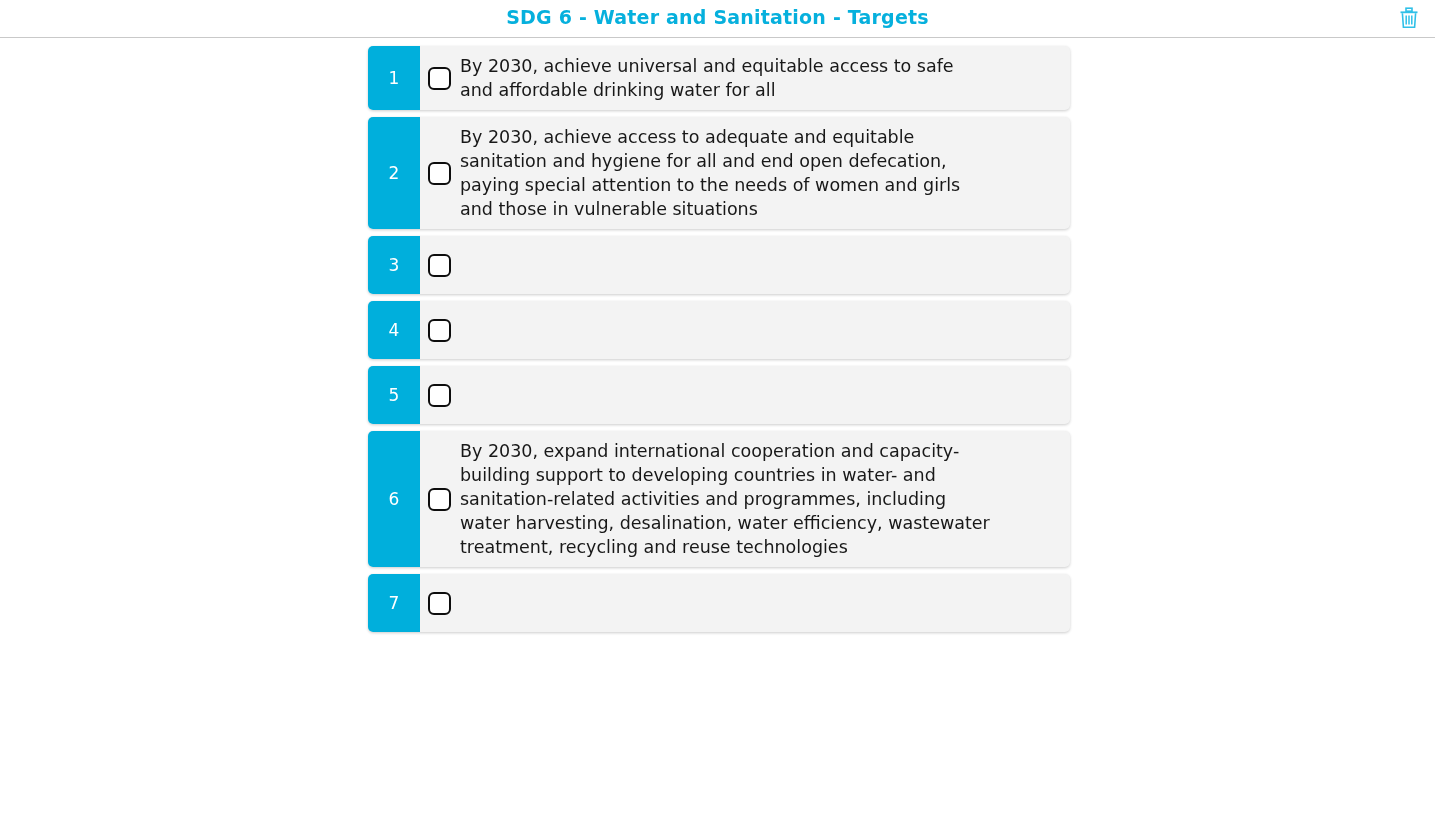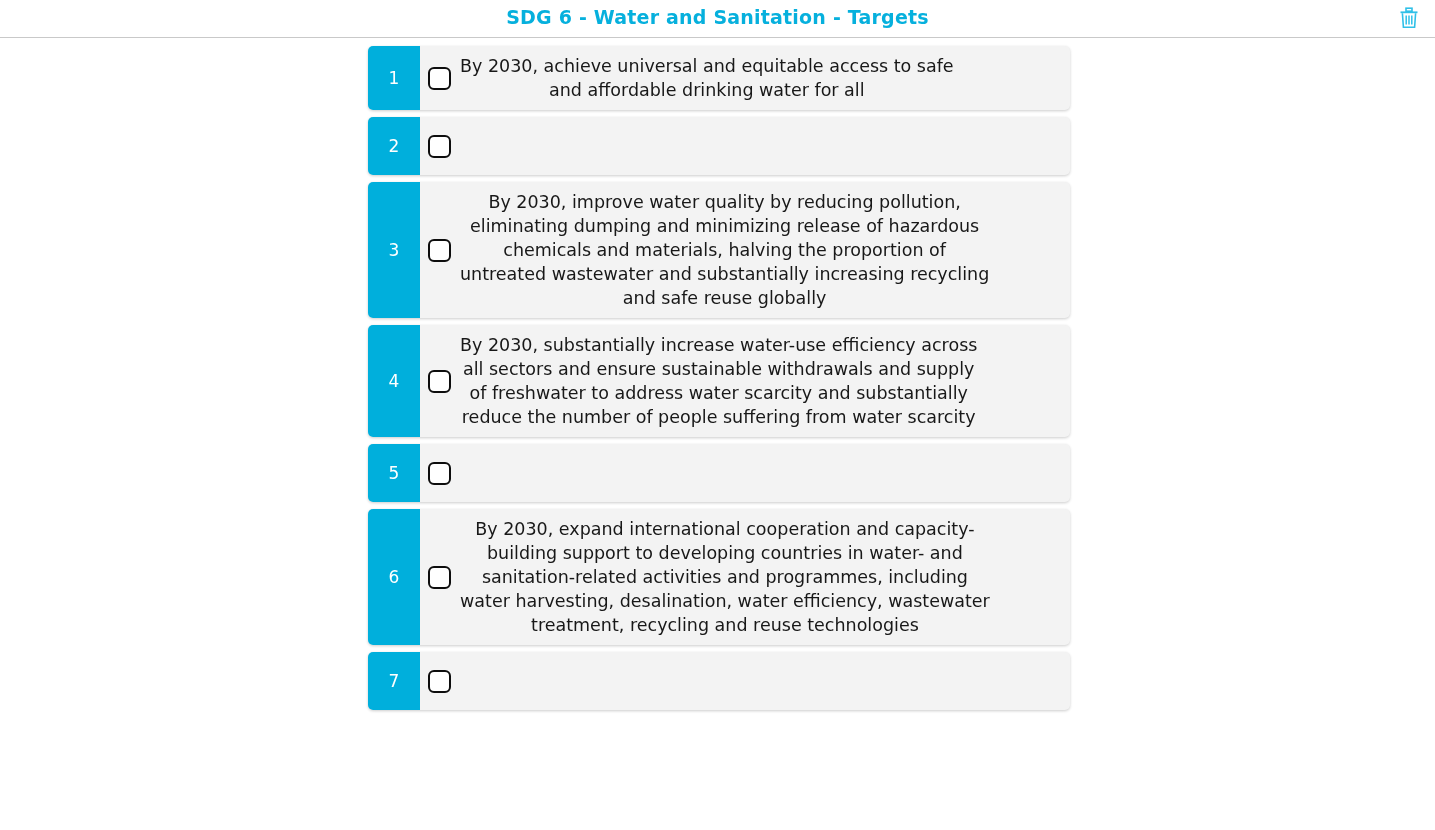--- a/index.html
+++ b/index.html
@@ -99,21 +99,20 @@
     box-sizing: border-box;
     cursor: pointer;
   }
 
   .target-text {
     font-size: 17.5px;
     line-height: 24px;
     color: #181818;
     font-family: "DejaVu Sans", sans-serif;
     white-space: pre-line;
-    text-align: center;
   }
 </style>
 </head>
 <body>
 
 <div class="header">
   <div class="header-title">SDG 6 - Water and Sanitation - Targets</div>
   <button class="trash-btn" title="Delete">
     <span>
       <svg width="20" height="22" viewBox="0 0 20 22" fill="none" xmlns="http://www.w3.org/2000/svg">
@@ -135,41 +134,36 @@
         <div class="target-body">
           <div class="target-checkbox" role="checkbox" aria-checked="false"></div>
           <div class="target-text">By 2030, achieve universal and equitable access to safe
 and affordable drinking water for all</div>
         </div>
       </div>
       <div class="target-row">
         <div class="target-index">2</div>
         <div class="target-body">
           <div class="target-checkbox" role="checkbox" aria-checked="false"></div>
+          <div class="target-text">By 2030, achieve access to adequate and equitable
+sanitation and hygiene for all and end open defecation,
+paying special attention to the needs of women and girls
+and those in vulnerable situations</div>
         </div>
       </div>
       <div class="target-row">
         <div class="target-index">3</div>
         <div class="target-body">
           <div class="target-checkbox" role="checkbox" aria-checked="false"></div>
-          <div class="target-text">By 2030, improve water quality by reducing pollution,
-eliminating dumping and minimizing release of hazardous
-chemicals and materials, halving the proportion of
-untreated wastewater and substantially increasing recycling
-and safe reuse globally</div>
         </div>
       </div>
       <div class="target-row">
         <div class="target-index">4</div>
         <div class="target-body">
           <div class="target-checkbox" role="checkbox" aria-checked="false"></div>
-          <div class="target-text">By 2030, substantially increase water-use efficiency across
-all sectors and ensure sustainable withdrawals and supply
-of freshwater to address water scarcity and substantially
-reduce the number of people suffering from water scarcity</div>
         </div>
       </div>
       <div class="target-row">
         <div class="target-index">5</div>
         <div class="target-body">
           <div class="target-checkbox" role="checkbox" aria-checked="false"></div>
         </div>
       </div>
       <div class="target-row">
         <div class="target-index">6</div>

